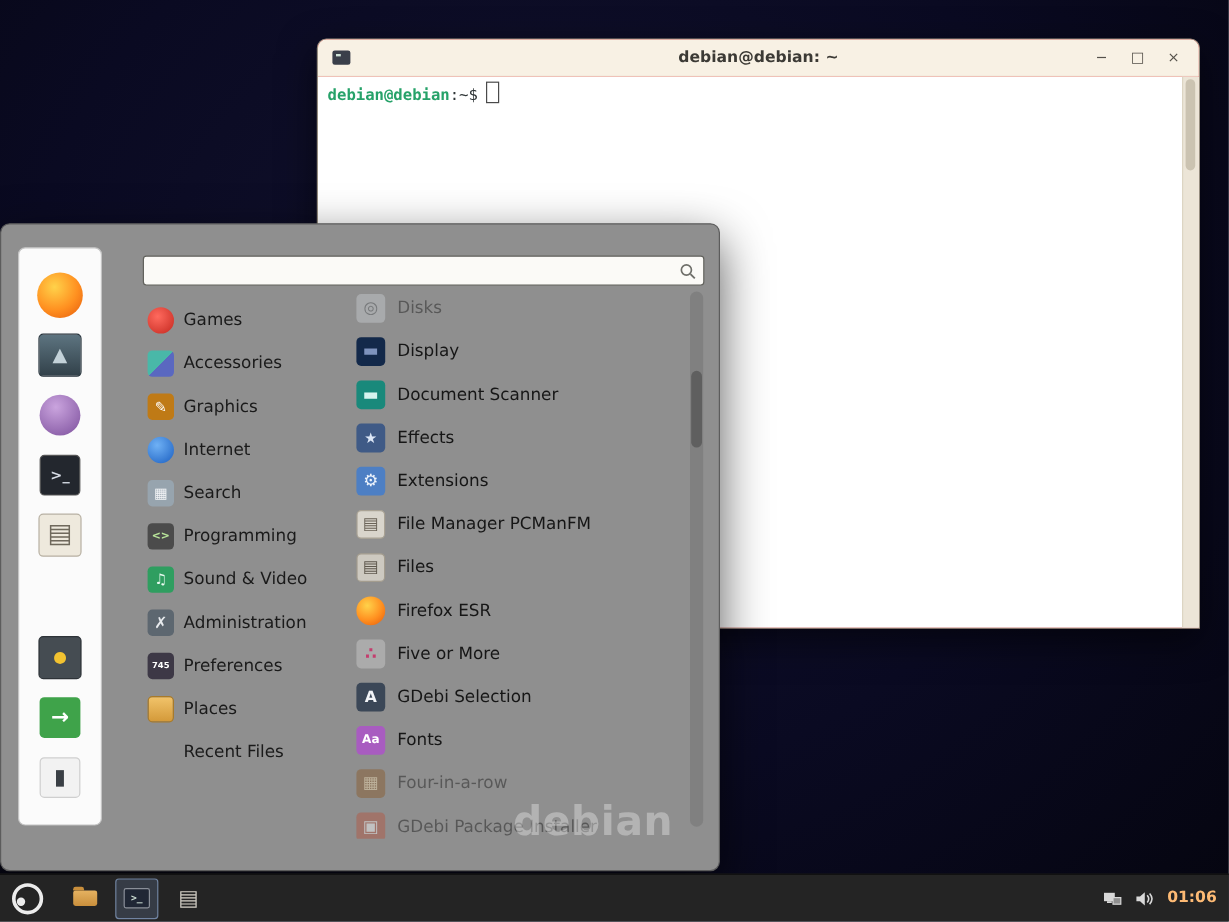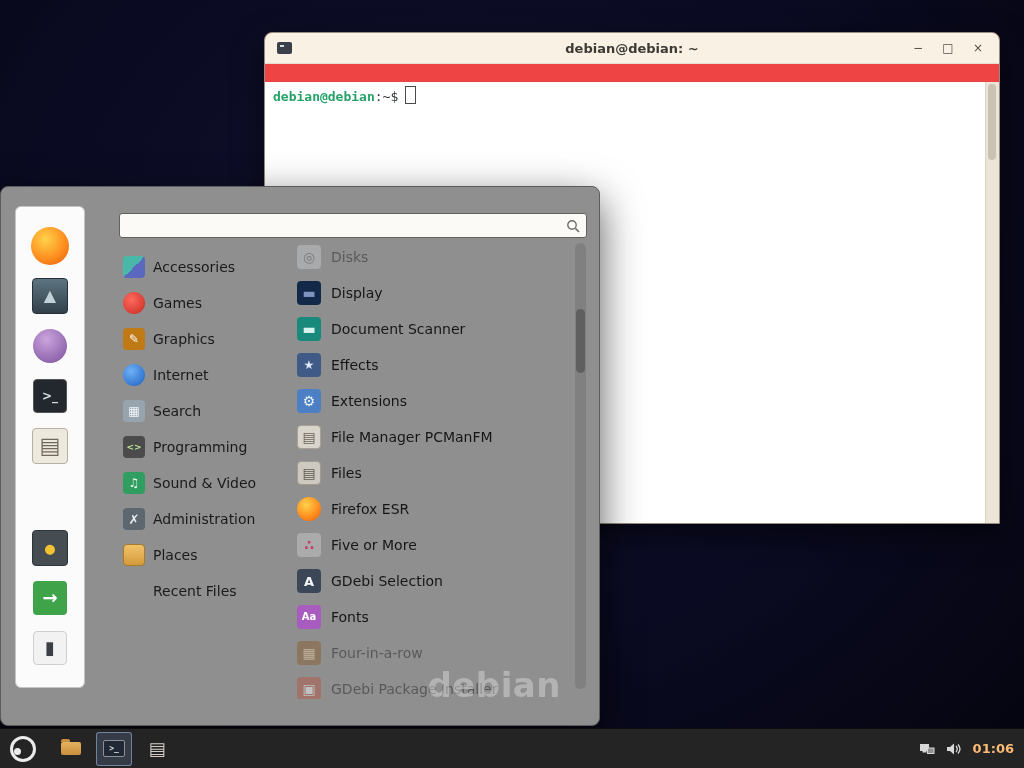--- a/index.html
+++ b/index.html
@@ -21,21 +21,21 @@
   .tb-icon{margin-left:12px;width:15px;height:12px;background:#3a3f4a;border-radius:2px;
     position:relative;z-index:1;}
   .tb-icon::after{content:"";position:absolute;left:3px;top:3px;width:4px;height:2px;background:#cfe3d8;}
   .tb-title{position:absolute;left:0;right:0;text-align:center;font-size:13px;font-weight:bold;color:#3c3a35;}
   .tb-buttons{margin-left:auto;display:flex;gap:8px;padding-right:10px;z-index:1;}
   .tb-btn{width:22px;height:20px;display:flex;align-items:center;justify-content:center;
     font-size:12px;color:#55514a;border-radius:3px;}
   .menubar{height:26px;background:#f8f1e4;display:flex;align-items:center;padding-left:8px;
     border-bottom:1px solid #f0e8d6;flex:0 0 auto;}
   .tm-item{padding:0 9px;font-size:13px;color:#33312c;}
-  .term-body{flex:1;position:relative;background:#fff;border-radius:0;margin-top:18px;}
+  .term-body{flex:1;position:relative;background:#fff;border-radius:0;}
   .prompt{position:absolute;left:8px;top:4px;font:13px "DejaVu Sans Mono", monospace;white-space:pre;}
   .pu{color:#26a269;font-weight:bold;}
   .pp{color:#2e3436;}
   .cursor{display:inline-block;width:9px;height:16px;border:1px solid #4a4a4a;margin-left:7px;vertical-align:-3px;}
   .term-scroll{position:absolute;top:0;right:0;width:13px;bottom:0;background:#ece5d7;border-left:1px solid #ddd5c3;}
   .term-thumb{position:absolute;top:2px;left:2px;width:8px;height:76px;background:#cbc3b1;border-radius:4px;}
 
   
   #app-menu{
     position:absolute;left:0;top:186px;width:600px;height:540px;
@@ -139,28 +139,28 @@
     <span class="search-icon">
       <svg width="14" height="14" viewBox="0 0 14 14">
         <circle cx="6" cy="6" r="4.2" fill="none" stroke="#6f6f6a" stroke-width="1.4"></circle>
         <line x1="9.4" y1="9.4" x2="13" y2="13" stroke="#6f6f6a" stroke-width="1.6"></line>
       </svg>
     </span>
   </div>
 
   <div class="categories" id="categories">
       <div class="cat-item">
+        <span class="icon" style="width: 22px; height: 22px; background: radial-gradient(circle at 38% 35%, rgb(255, 106, 94), rgb(196, 40, 31)); border-radius: 50%;"></span>
+        <span>Games</span>
+      </div>
+      <div class="cat-item">
         <span class="icon" style="width: 22px; height: 22px; background: linear-gradient(135deg, rgb(73, 184, 168) 0%, rgb(73, 184, 168) 50%, rgb(90, 104, 192) 50%, rgb(90, 104, 192) 100%); border-radius: 4px;"></span>
         <span>Accessories</span>
       </div>
       <div class="cat-item">
-        <span class="icon" style="width: 22px; height: 22px; background: radial-gradient(circle at 38% 35%, rgb(255, 106, 94), rgb(196, 40, 31)); border-radius: 50%;"></span>
-        <span>Games</span>
-      </div>
-      <div class="cat-item">
         <span class="icon" style="width: 22px; height: 22px; background: rgb(191, 122, 22); border-radius: 4px; color: rgb(255, 255, 255); font-size: 12px;">✎</span>
         <span>Graphics</span>
       </div>
       <div class="cat-item">
         <span class="icon" style="width: 22px; height: 22px; background: radial-gradient(circle at 36% 32%, rgb(111, 177, 245), rgb(27, 95, 193)); border-radius: 50%;"></span>
         <span>Internet</span>
       </div>
       <div class="cat-item">
         <span class="icon" style="width: 22px; height: 22px; background: rgb(151, 164, 174); border-radius: 4px; color: rgb(244, 246, 248); font-size: 12px;">▦</span>
         <span>Search</span>
@@ -169,20 +169,24 @@
         <span class="icon" style="width: 22px; height: 22px; background: rgb(75, 75, 75); border-radius: 4px; color: rgb(185, 229, 154); font-size: 9px;">&lt;&gt;</span>
         <span>Programming</span>
       </div>
       <div class="cat-item">
         <span class="icon" style="width: 22px; height: 22px; background: rgb(47, 158, 96); border-radius: 4px; color: rgb(234, 250, 240); font-size: 12px;">♫</span>
         <span>Sound &amp; Video</span>
       </div>
       <div class="cat-item">
         <span class="icon" style="width: 22px; height: 22px; background: rgb(93, 103, 112); border-radius: 4px; color: rgb(232, 235, 238); font-size: 13px;">✗</span>
         <span>Administration</span>
+      </div>
+      <div class="cat-item">
+        <span class="icon" style="width: 22px; height: 22px; background: rgb(61, 56, 70); border-radius: 4px; color: rgb(255, 255, 255); font-size: 7px;">745</span>
+        <span>Preferences</span>
       </div>
       <div class="cat-item">
         <span class="icon" style="width: 22px; height: 22px; background: linear-gradient(rgb(241, 195, 106), rgb(212, 154, 58)); border-radius: 4px; border: 1px solid rgb(168, 122, 42);"></span>
         <span>Places</span>
       </div>
       <div class="cat-item">
         <span class="cat-spacer"></span>
         <span>Recent Files</span>
       </div>
     </div>

